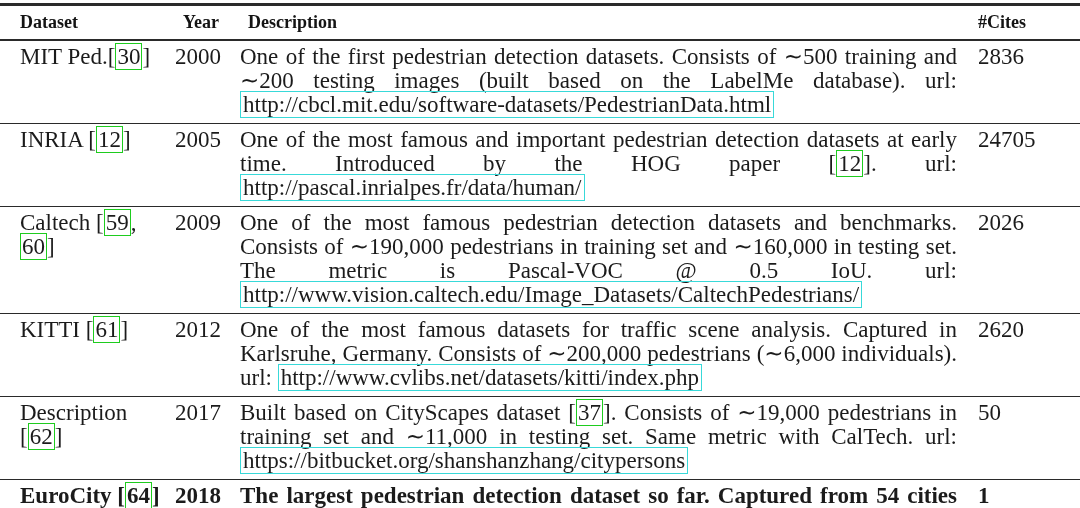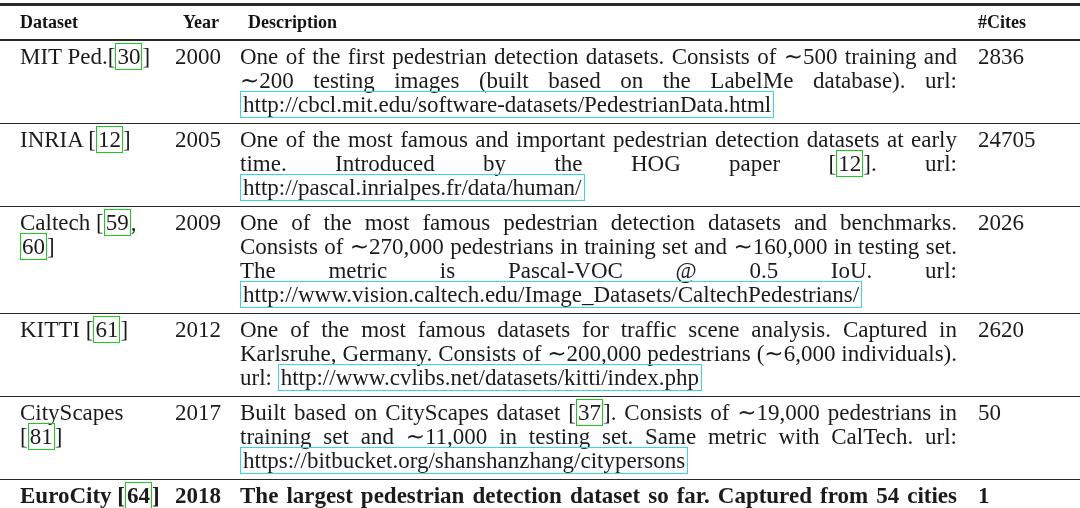--- a/index.html
+++ b/index.html
@@ -87,31 +87,31 @@
         </tr>
         <tr>
           <td class="col-dataset"><span>INRIA [</span><span class="cite-box">12</span><span>]</span></td>
           <td class="col-year">2005</td>
           <td class="col-desc"><span>One of the most famous and important pedestrian detection datasets at early time. Introduced by the HOG paper [</span><span class="cite-box">12</span><span>]. url: </span><span class="url-box">http://pascal.inrialpes.fr/data/human/</span></td>
           <td class="col-cites">24705</td>
         </tr>
         <tr>
           <td class="col-dataset"><span>Caltech [</span><span class="cite-box">59</span><span>, </span><span class="cite-box">60</span><span>]</span></td>
           <td class="col-year">2009</td>
-          <td class="col-desc"><span>One of the most famous pedestrian detection datasets and benchmarks. Consists of ∼270,000 pedestrians in training set and ∼160,000 in testing set. The metric is Pascal-VOC @ 0.5 IoU. url: </span><span class="url-box">http://www.vision.caltech.edu/Image_Datasets/CaltechPedestrians/</span></td>
+          <td class="col-desc"><span>One of the most famous pedestrian detection datasets and benchmarks. Consists of ∼190,000 pedestrians in training set and ∼160,000 in testing set. The metric is Pascal-VOC @ 0.5 IoU. url: </span><span class="url-box">http://www.vision.caltech.edu/Image_Datasets/CaltechPedestrians/</span></td>
           <td class="col-cites">2026</td>
         </tr>
         <tr>
           <td class="col-dataset"><span>KITTI [</span><span class="cite-box">61</span><span>]</span></td>
           <td class="col-year">2012</td>
           <td class="col-desc"><span>One of the most famous datasets for traffic scene analysis. Captured in Karlsruhe, Germany. Consists of ∼200,000 pedestrians (∼6,000 individuals). url: </span><span class="url-box">http://www.cvlibs.net/datasets/kitti/index.php</span></td>
           <td class="col-cites">2620</td>
         </tr>
         <tr>
-          <td class="col-dataset"><span>CityScapes [</span><span class="cite-box">81</span><span>]</span></td>
+          <td class="col-dataset"><span>Description [</span><span class="cite-box">62</span><span>]</span></td>
           <td class="col-year">2017</td>
           <td class="col-desc"><span>Built based on CityScapes dataset [</span><span class="cite-box">37</span><span>]. Consists of ∼19,000 pedestrians in training set and ∼11,000 in testing set. Same metric with CalTech. url: </span><span class="url-box">https://bitbucket.org/shanshanzhang/citypersons</span></td>
           <td class="col-cites">50</td>
         </tr>
         <tr>
           <td class="col-dataset"><span>EuroCity [</span><span class="cite-box">64</span><span>]</span></td>
           <td class="col-year">2018</td>
           <td class="col-desc"><span>The largest pedestrian detection dataset so far. Captured from 54 cities in 12 European countries. Consists of ∼238,000 instances in ∼47,000 images. Same metric with CalTech.</span></td>
           <td class="col-cites">1</td>
         </tr>

